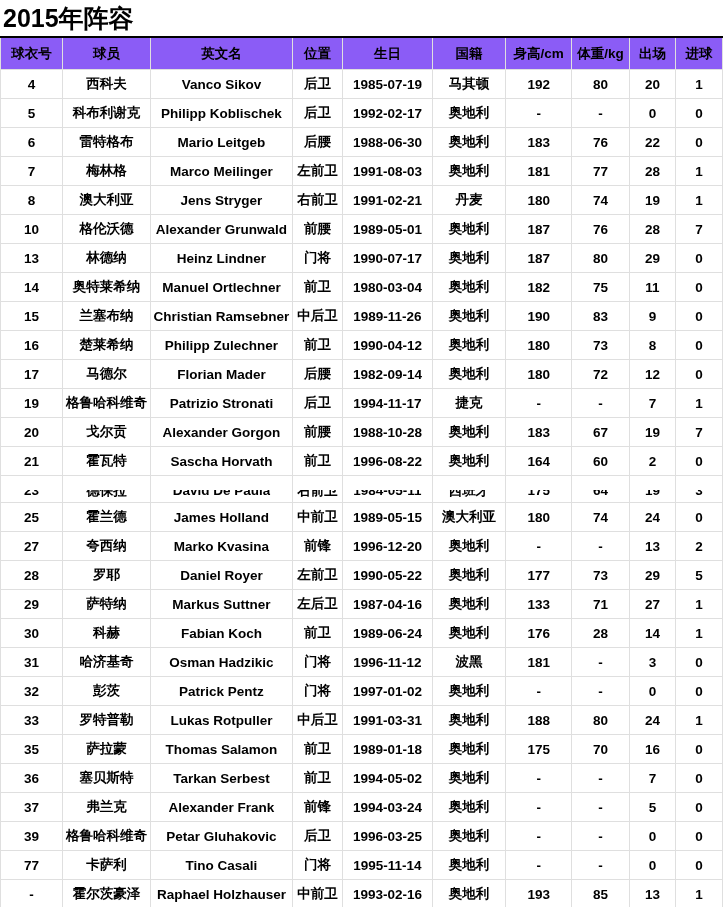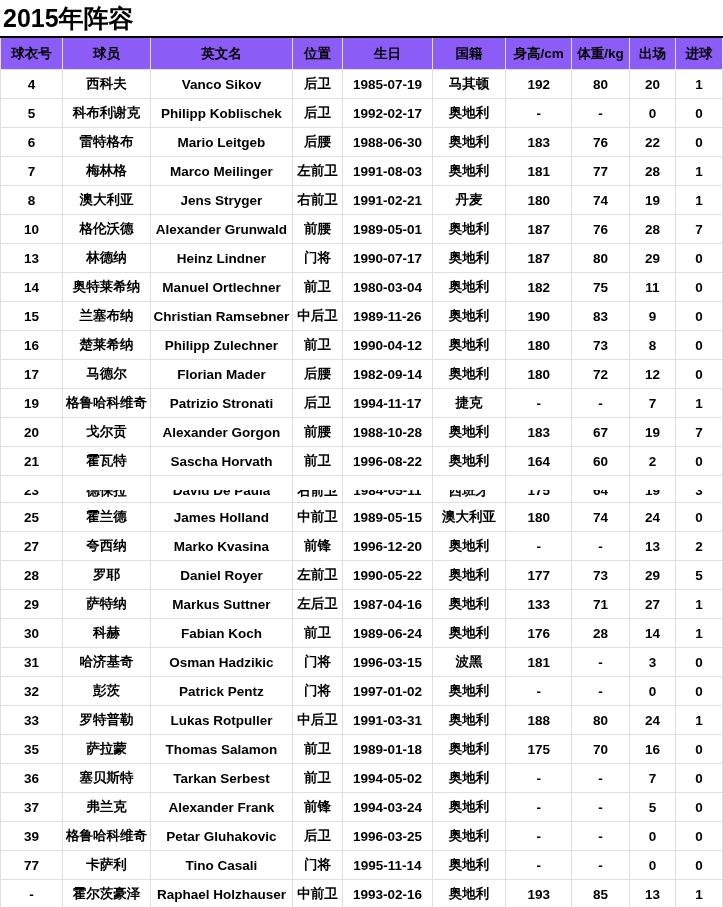--- a/index.html
+++ b/index.html
@@ -324,21 +324,21 @@
         <td><span class="ct">176</span></td>
         <td><span class="ct">28</span></td>
         <td><span class="ct">14</span></td>
         <td><span class="ct">1</span></td>
       </tr>
       <tr>
         <td><span class="ct">31</span></td>
         <td><span class="ct">哈济基奇</span></td>
         <td><span class="ct">Osman Hadzikic</span></td>
         <td><span class="ct">门将</span></td>
-        <td><span class="ct">1996-03-15</span></td>
+        <td><span class="ct">1996-11-12</span></td>
         <td><span class="ct">波黑</span></td>
         <td><span class="ct">181</span></td>
         <td><span class="ct">-</span></td>
         <td><span class="ct">3</span></td>
         <td><span class="ct">0</span></td>
       </tr>
       <tr>
         <td><span class="ct">32</span></td>
         <td><span class="ct">彭茨</span></td>
         <td><span class="ct">Patrick Pentz</span></td>

